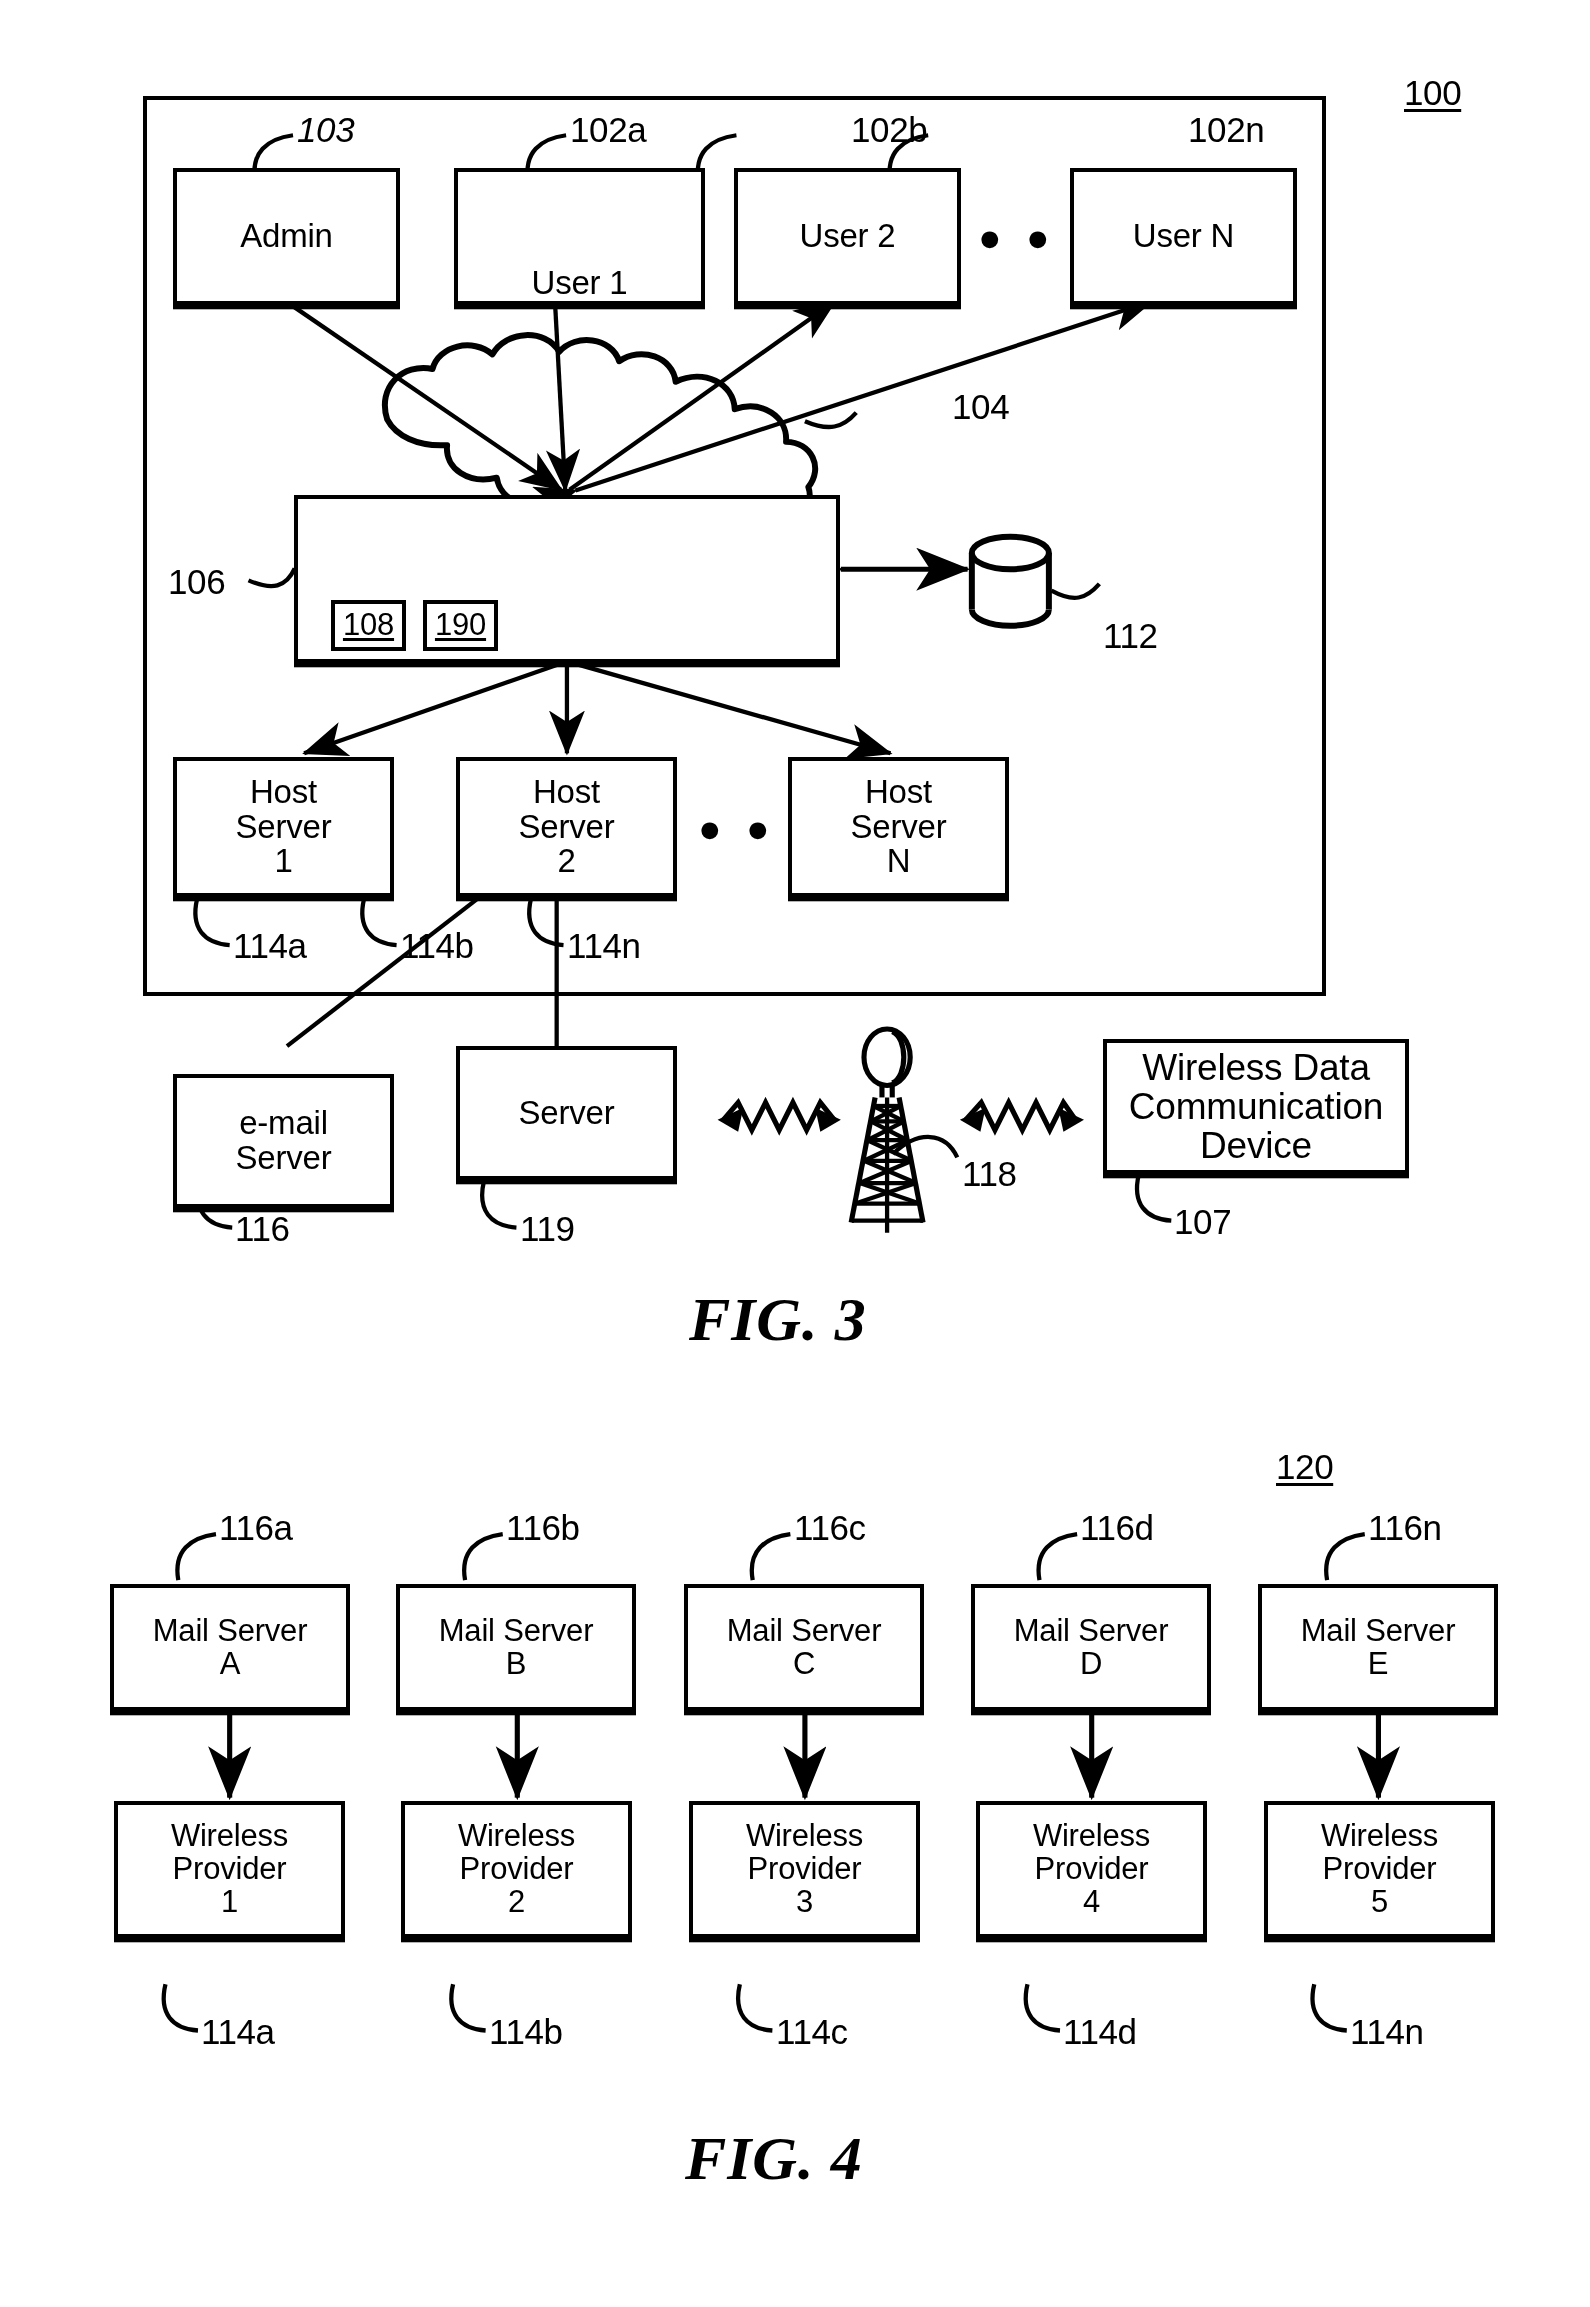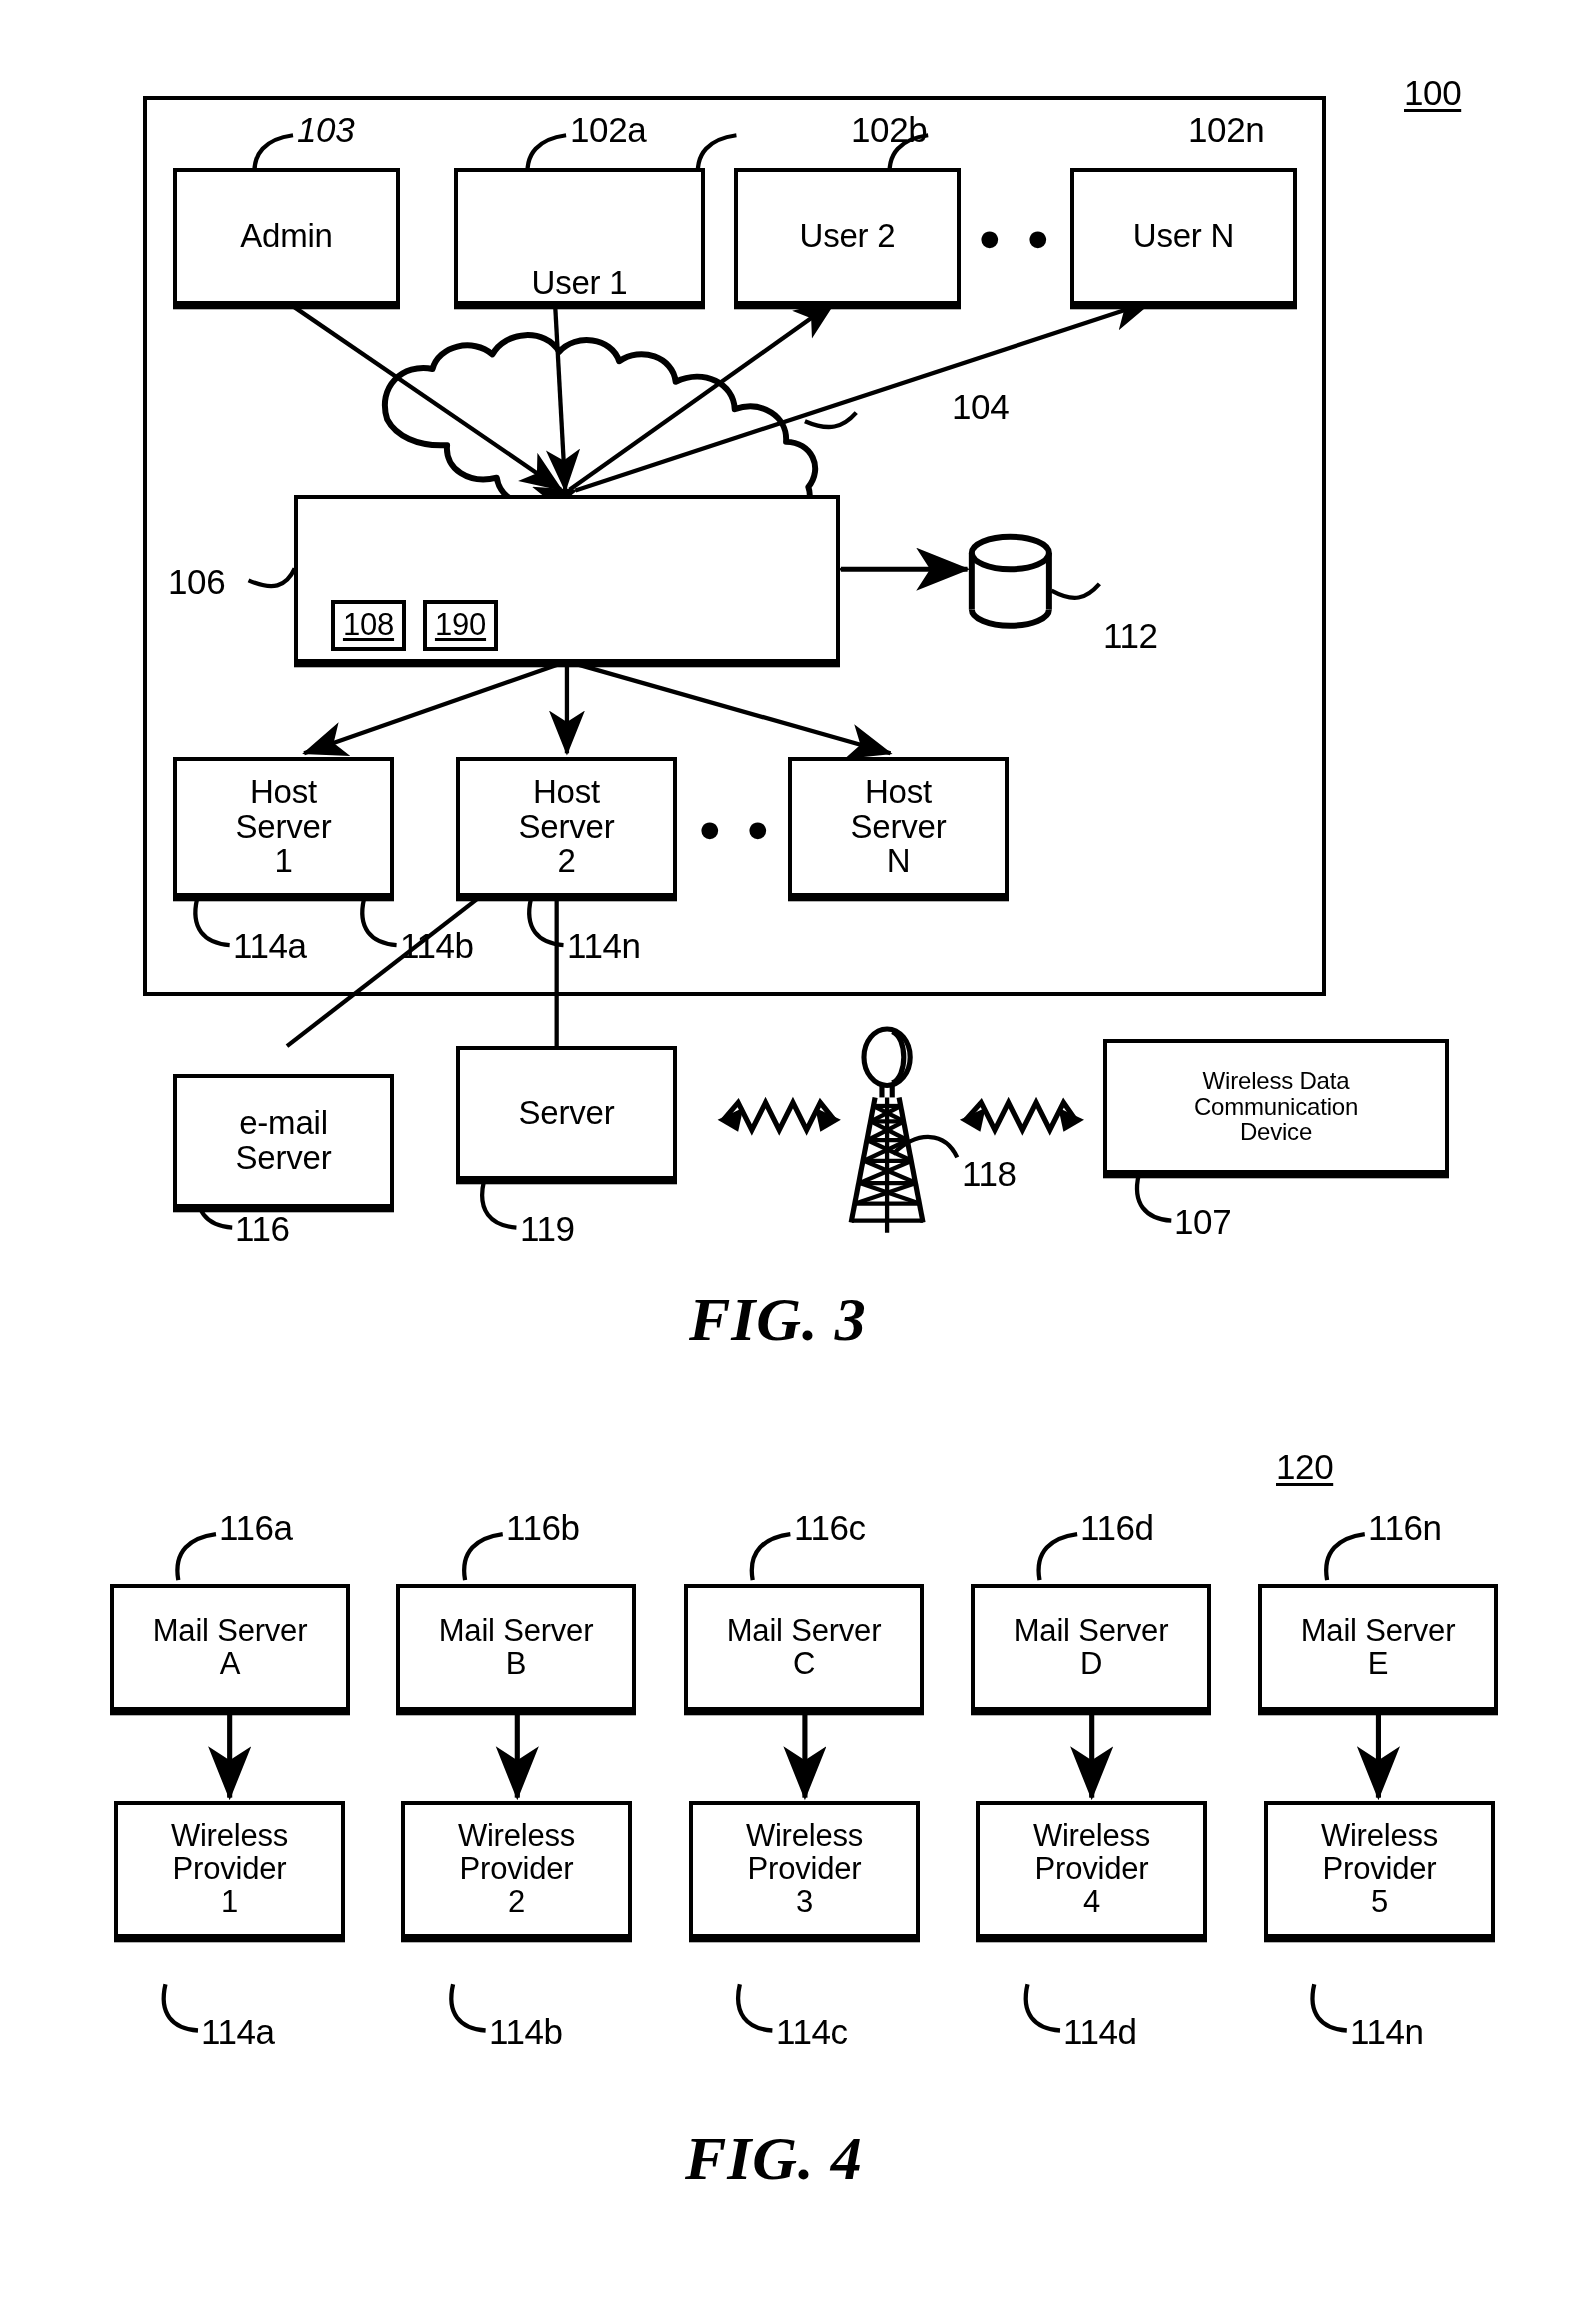--- a/index.html
+++ b/index.html
@@ -300,21 +300,21 @@
   </div>
   <div class="ref" style="left:235px; top:1209px;">116</div>
 
   <div class="node thickbottom" style="left:456px; top:1046px; width:221px; height:134px;">
     <span class="lbl">Server</span>
   </div>
   <div class="ref" style="left:520px; top:1209px;">119</div>
 
   <div class="ref" style="left:962px; top:1154px;">118</div>
 
-  <div class="node thickbottom" style="left:1103px; top:1039px; width:346px; height:135px; font-size:24px;">
+  <div class="node thickbottom" style="left:1103px; top:1039px; width:306px; height:135px; font-size:37px;">
     <span class="lbl" style="white-space:pre-line;">Wireless Data
 Communication
 Device</span>
   </div>
   <div class="ref" style="left:1174px; top:1202px;">107</div>
 
   <div class="figcap" style="left:689px; top:1284px;">FIG. 3</div>
 
   <div class="ref underlined" style="left:1276px; top:1447px;">120</div>
 

